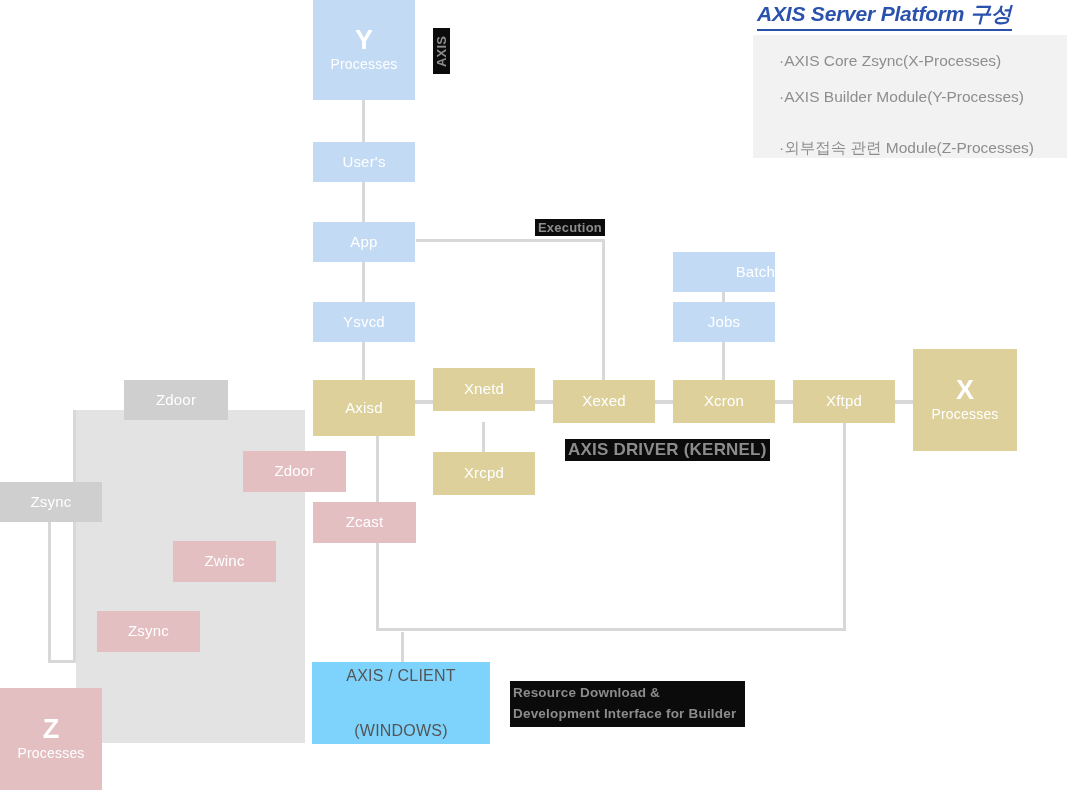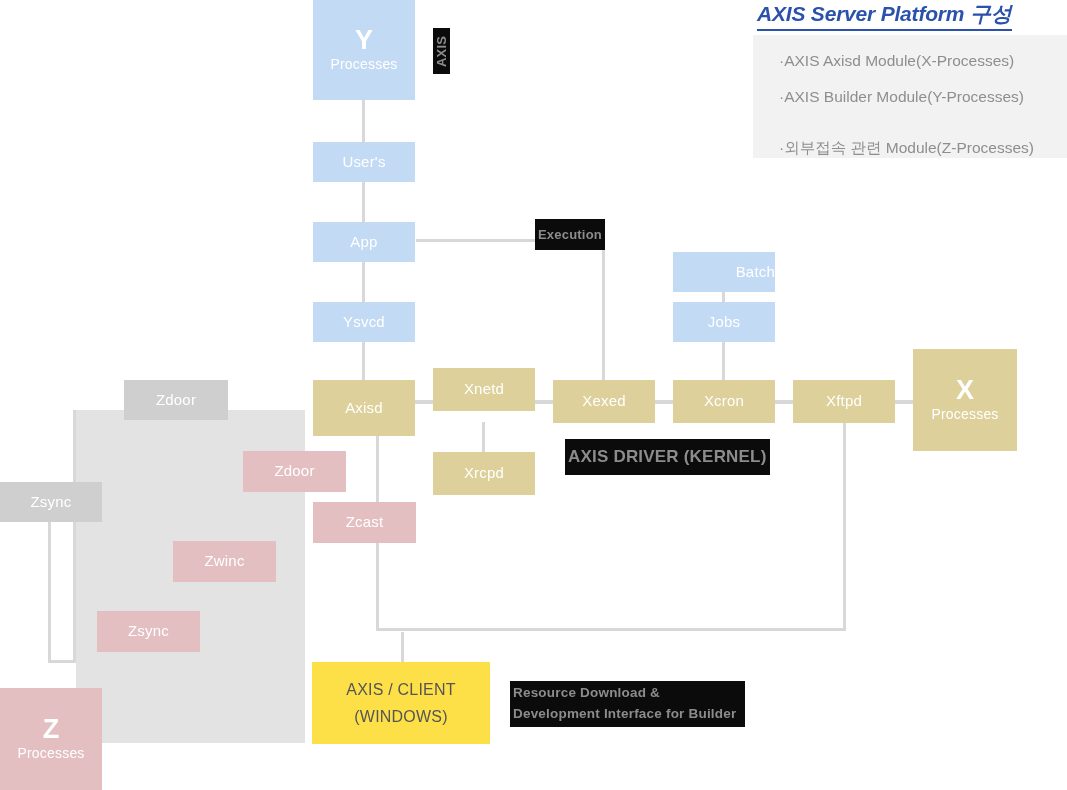--- a/index.html
+++ b/index.html
@@ -31,21 +31,21 @@
     color: #ffffff;
     font-size: 15px;
     line-height: 1.25;
     text-align: center;
     letter-spacing: 0.2px;
   }
   .node.blue   { background: #c3daf4; }
   .node.tan    { background: #ddd09a; }
   .node.pink   { background: #e4bfc1; }
   .node.gray   { background: #cfcfcf; }
-  .node.lgray  { background: #fde047; color: #555555; }
+  .node.lgray  { background: #7dd3fc; color: #555555; justify-content: space-between; }
 
   .node .big {
     font-size: 27px;
     font-weight: 700;
     line-height: 1.05;
     margin-bottom: 2px;
   }
   .node .sub {
     font-size: 14px;
     font-weight: 400;
@@ -65,21 +65,21 @@
   }
 
   
   .chip {
     position: absolute;
     background: #0b0b0b;
     color: #8c8c8c;
     font-weight: 700;
     font-size: 13px;
     letter-spacing: 0.2px;
-    padding: 8px 3px;
+    padding: 1px 3px;
     white-space: nowrap;
     box-sizing: border-box;
   }
   .chip.vertical {
     writing-mode: vertical-rl;
     transform: rotate(180deg);
     padding: 3px 1px;
     text-align: center;
   }
   .chip.kernel { font-size: 17px; }
@@ -247,18 +247,18 @@
   <div class="chip kernel" style="left:565px; top:439px;">AXIS DRIVER (KERNEL)</div>
 
   <div class="chip twoline" style="left:510px; top:681px; width:235px;">
     <div>Resource Download &amp;</div>
     <div>Development Interface for Builder</div>
   </div>
 
   <div class="legend-title" style="left:757px; top:0px;font-style:italic;">AXIS Server Platform 구성</div>
 
   <div class="legend-box" style="left:753px; top:35px; width:314px; height:123px;">
-    <div class="row">·AXIS Axisd Module(X-Processes)</div>
+    <div class="row">·AXIS Core Zsync(X-Processes)</div>
     <div class="row">·AXIS Builder Module(Y-Processes)</div>
     <div class="row">·외부접속 관련 Module(Z-Processes)</div>
   </div>
 
 </div>
 
 </body></html>

